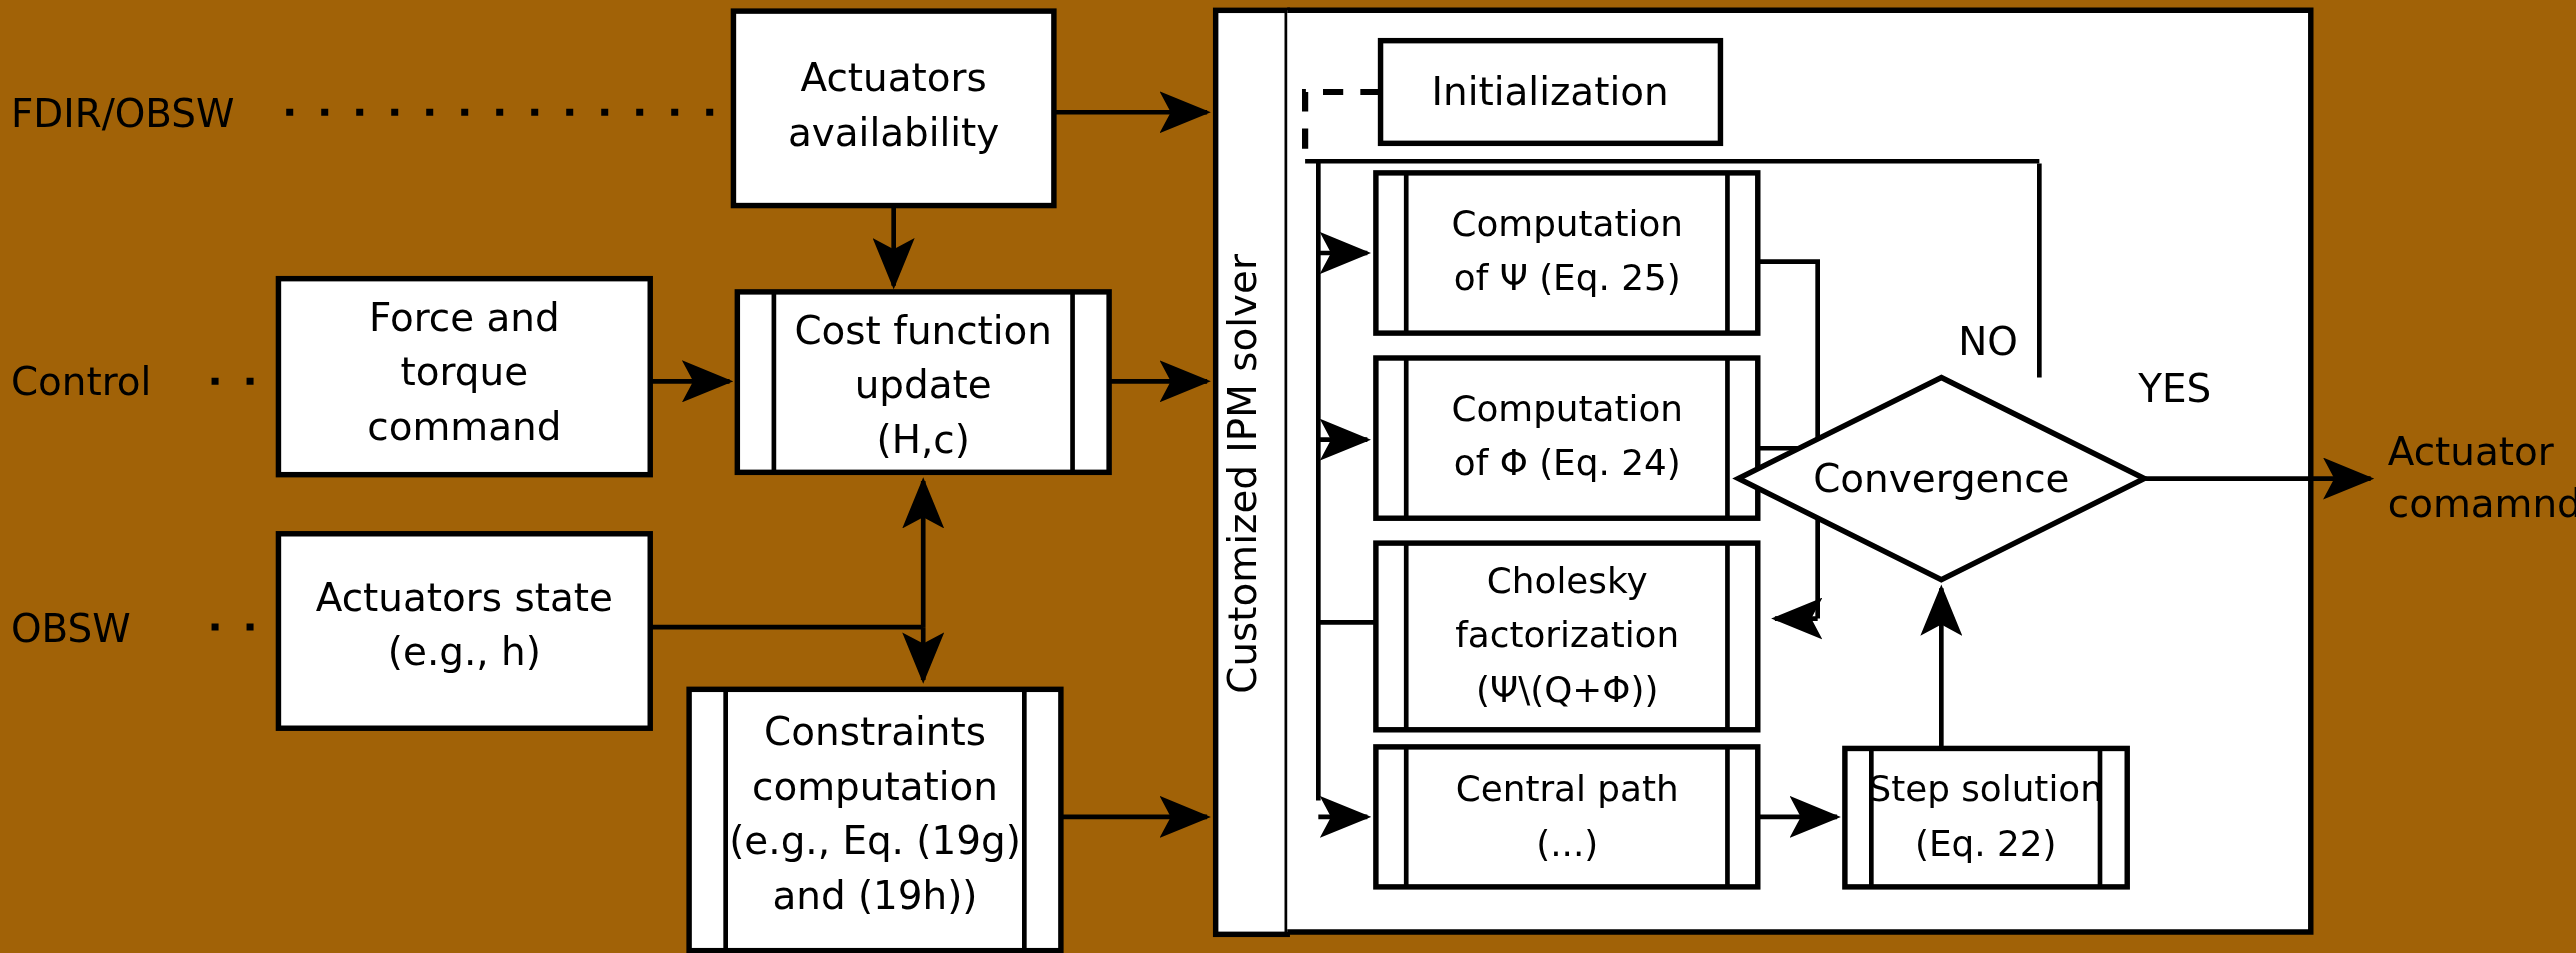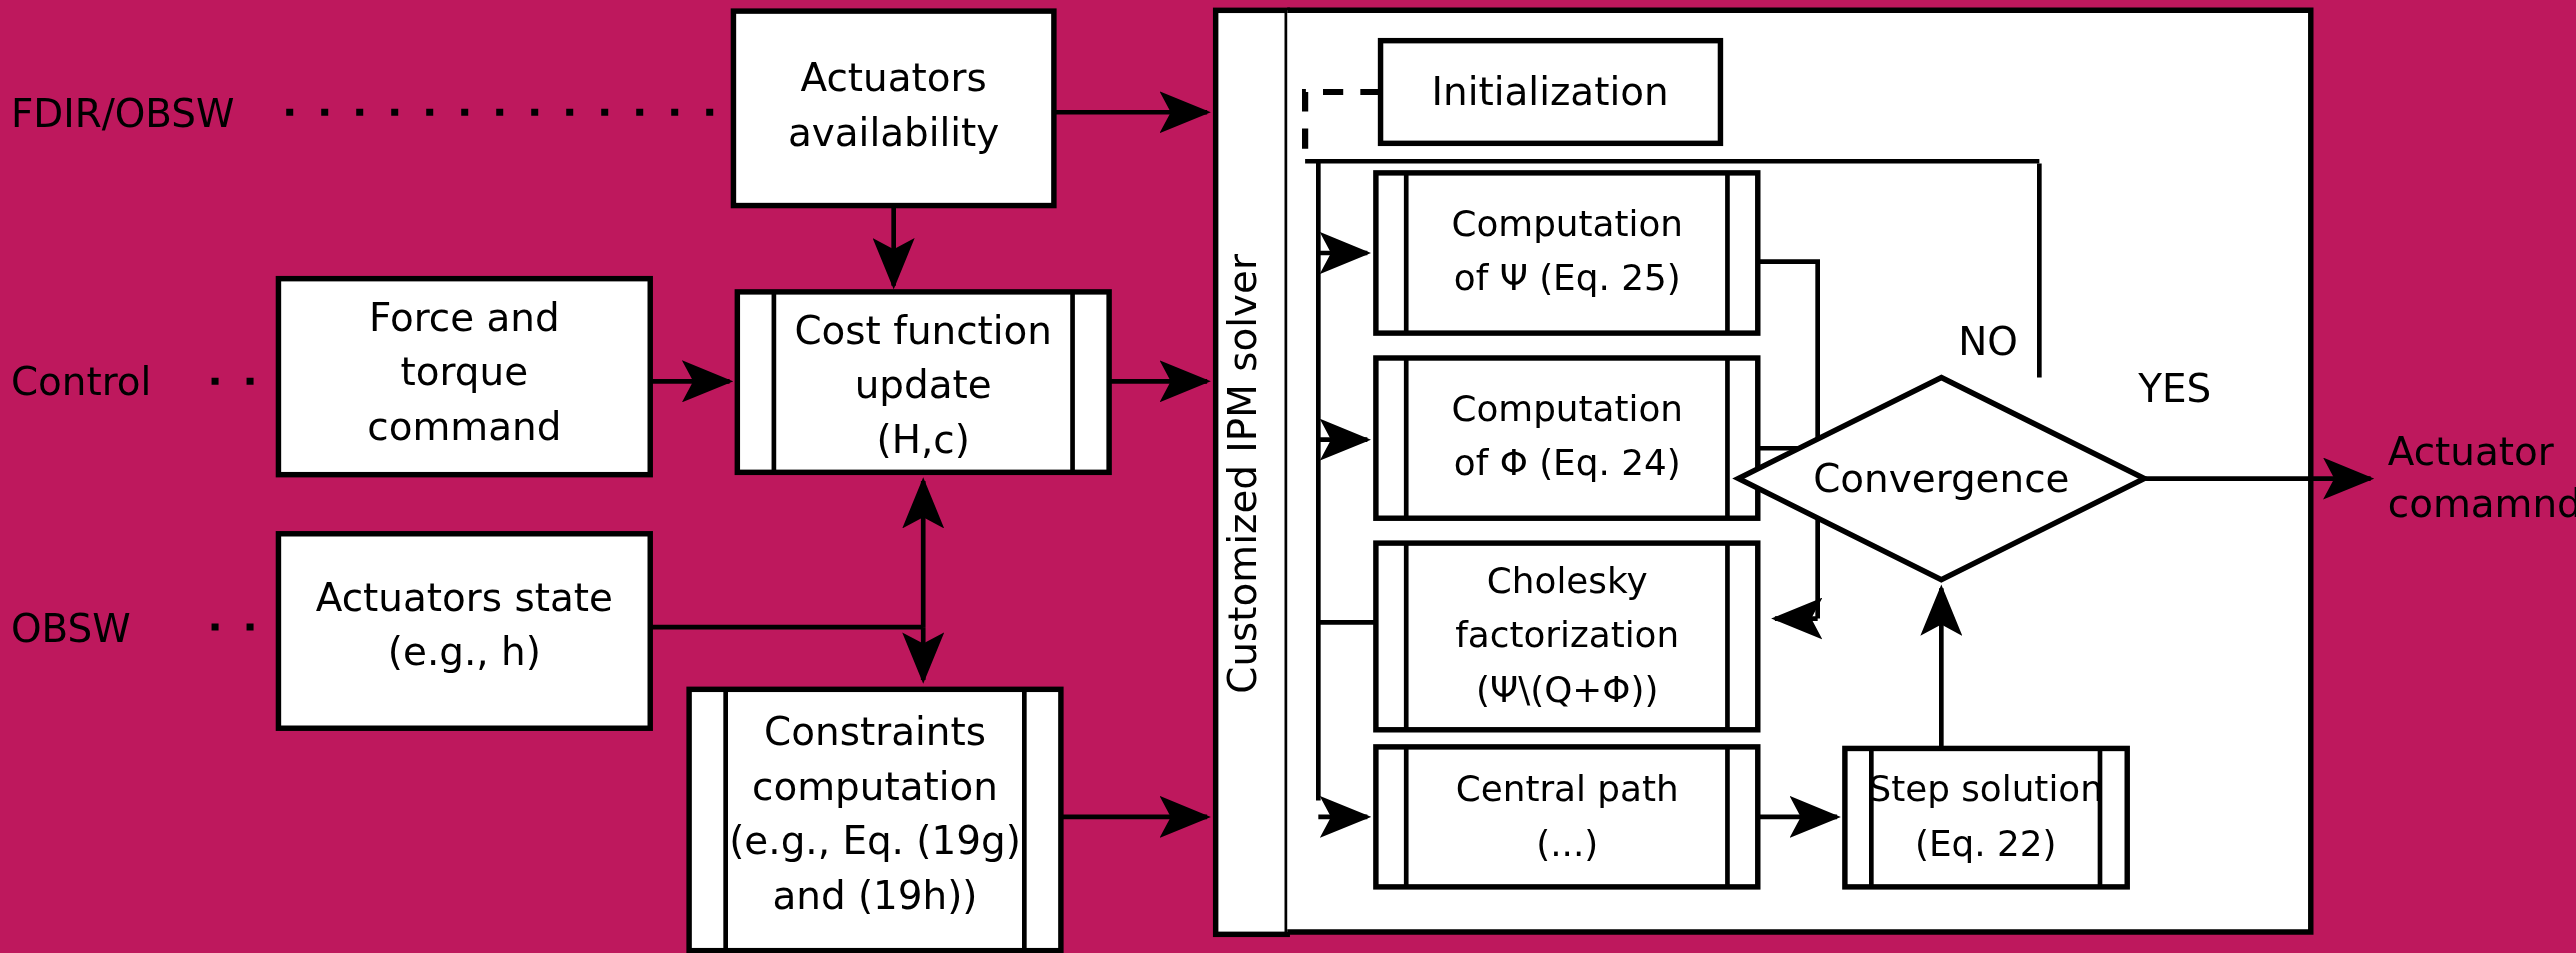--- a/index.html
+++ b/index.html
@@ -1,18 +1,18 @@
 <!DOCTYPE html>
 <html style="font-size:12.4px"><head>
 <meta charset="utf-8">
 <style>
   html,body{margin:0;padding:0;background:#ffffff;}
   body{width:2576px;height:954px;overflow:hidden;
        font-family:"DejaVu Sans","Liberation Sans",sans-serif;}
-  #stage{position:relative;width:2576px;height:954px;background:#be185d;}
+  #stage{position:relative;width:2576px;height:954px;background:#a16207;}
   svg{position:absolute;left:0;top:0;width:2576px;height:954px;}
   .ln{stroke:#000;stroke-width:6;fill:none;}
   .bx{stroke:#000;stroke-width:7;fill:#ffffff;}
   .inner{stroke:#000;stroke-width:6;fill:none;}
   .dash-dot{stroke:#000;stroke-width:9;fill:none;stroke-linecap:butt;
             stroke-dasharray:9 36;}
   .dash-seg{stroke:#000;stroke-width:8;fill:none;stroke-dasharray:26 22;}
   .txt{font-family:"DejaVu Sans","Liberation Sans",sans-serif;
        font-size:50px;fill:#000;text-anchor:middle;}
   .txt-l{font-family:"DejaVu Sans","Liberation Sans",sans-serif;

